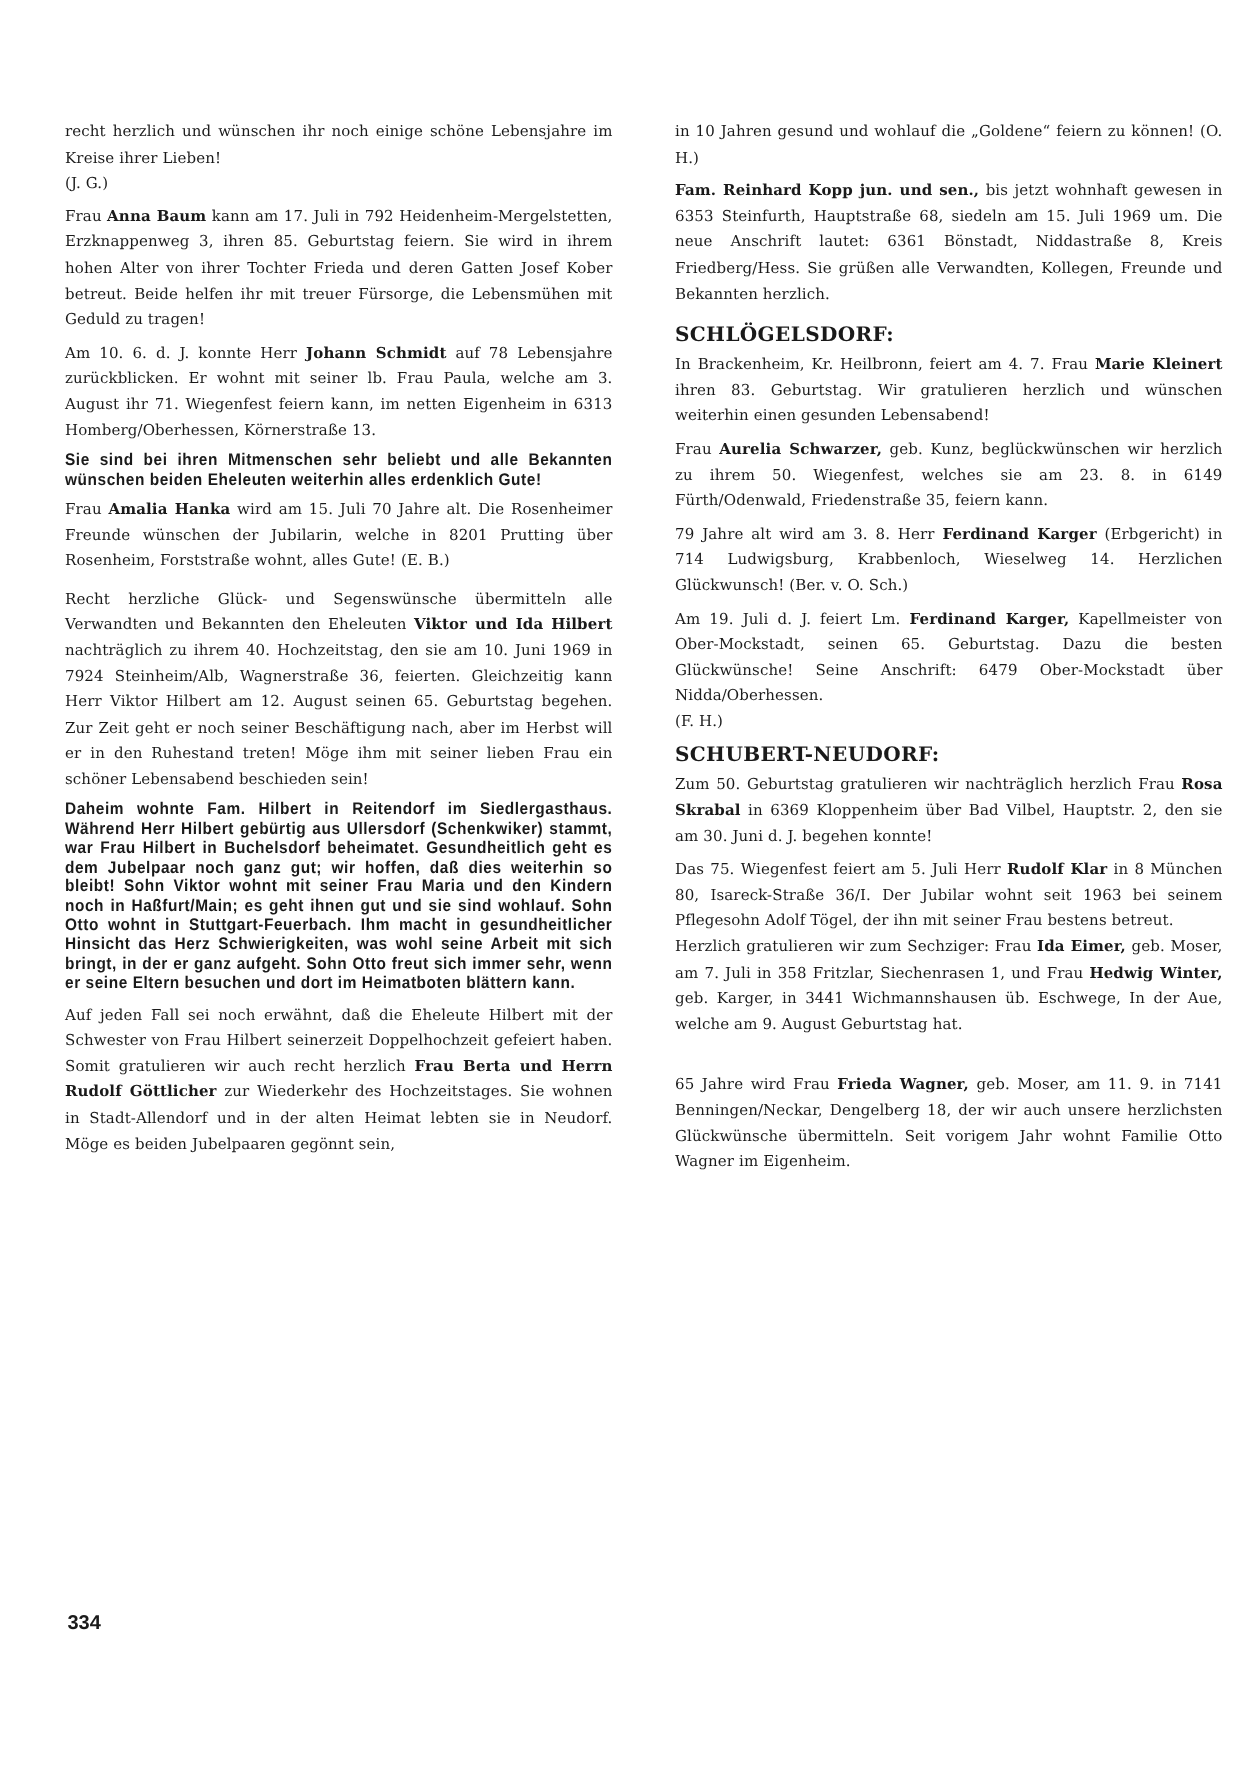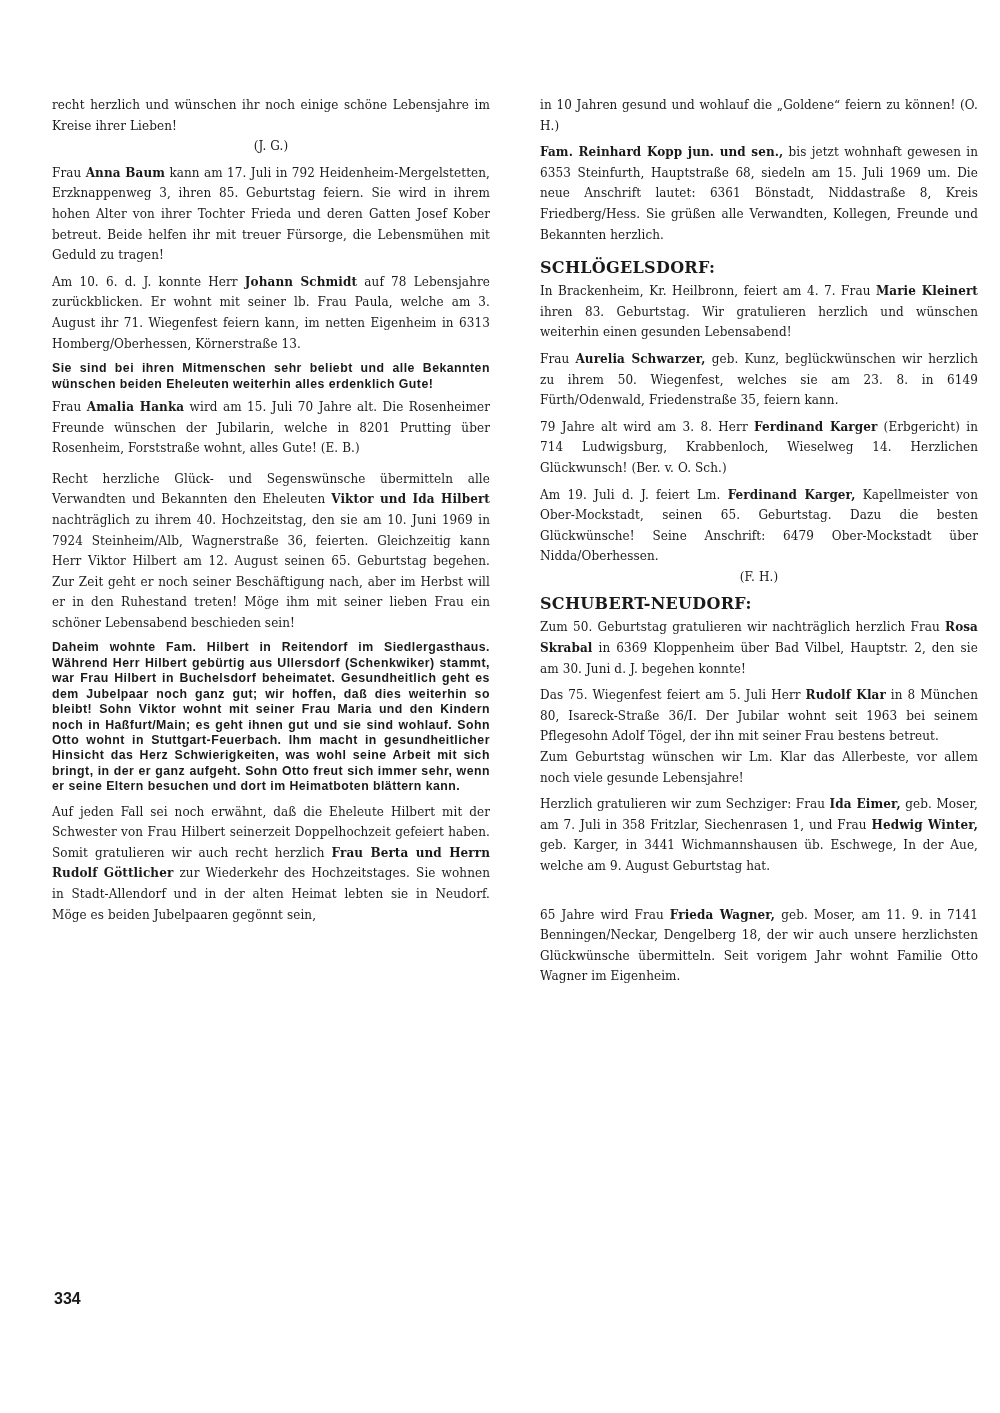--- a/index.html
+++ b/index.html
@@ -2,21 +2,21 @@
 <html><head>
 <meta charset="utf-8">
 <style>
   html, body { margin: 0; padding: 0; background: #ffffff; }
   body { width: 1000px; height: 1413px; position: relative; overflow: hidden; color: #1a1a1a; }
   .col { position: absolute; top: 95px; width: 438px; font-family: "DejaVu Serif", "Liberation Serif", serif; }
   .col-left { left: 52px; }
   .col-right { left: 540px; }
   .p { font-size: 12px; line-height: 20.6px; text-align: justify; margin: 0 0 6px 0; letter-spacing: 0.1px; hyphens: manual; }
   .p b { font-weight: bold; }
-  .sign { text-align: center; display: block; }
+  .sign { text-align: left; display: block; }
   .small { font-family: "Liberation Sans", "DejaVu Sans", sans-serif; font-weight: bold; font-size: 13.4px; line-height: 15.4px; text-align: justify; margin: 0 0 6px 0; letter-spacing: 0.5px; transform: scaleX(0.92); transform-origin: left top; width: 476px; }
   .heading { font-family: "DejaVu Serif", "Liberation Serif", serif; font-weight: bold; font-size: 16px; line-height: 21px; margin: 12px 0 3px 0; letter-spacing: 0.3px; }
   .page-number { position: absolute; left: 54px; top: 1290px; font-family: Liberation Sans, sans-serif; font-weight: bold; font-size: 16px; }
 </style>
 </head>
 <body>
 
 <div class="col col-left">
   <p class="p">
     <span>recht herzlich und wünschen ihr noch einige schöne Lebensjahre im Kreise ihrer Lieben!</span>
@@ -36,18 +36,17 @@
   <p class="p"><b>Fam. Reinhard Kopp jun. und sen.,</b><span> bis jetzt wohnhaft gewesen in 6353 Steinfurth, Hauptstraße 68, siedeln am 15. Juli 1969 um. Die neue Anschrift lautet: 6361 Bönstadt, Niddastraße 8, Kreis Friedberg/Hess. Sie grüßen alle Verwandten, Kollegen, Freunde und Bekannten herzlich.</span></p>
   <div class="heading">SCHLÖGELSDORF:</div>
   <p class="p"><span>In Brackenheim, Kr. Heilbronn, feiert am 4. 7. Frau </span><b>Marie Kleinert</b><span> ihren 83. Geburtstag. Wir gratulieren herzlich und wünschen weiterhin einen gesunden Lebensabend!</span></p>
   <p class="p"><span>Frau </span><b>Aurelia Schwarzer,</b><span> geb. Kunz, beglückwünschen wir herzlich zu ihrem 50. Wiegenfest, welches sie am 23. 8. in 6149 Fürth/Odenwald, Friedenstraße 35, feiern kann.</span></p>
   <p class="p"><span>79 Jahre alt wird am 3. 8. Herr </span><b>Ferdinand Karger</b><span> (Erbgericht) in 714 Ludwigsburg, Krabbenloch, Wieselweg 14. Herzlichen Glückwunsch! (Ber. v. O. Sch.)</span></p>
   <p class="p"><span>Am 19. Juli d. J. feiert Lm. </span><b>Ferdinand Karger,</b><span> Kapellmeister von Ober-Mockstadt, seinen 65. Geburtstag. Dazu die besten Glückwünsche! Seine Anschrift: 6479 Ober-Mockstadt über Nidda/Oberhessen.</span>
     <span class="sign">(F. H.)</span></p>
   <div class="heading" style="margin-top:6px">SCHUBERT-NEUDORF:</div>
   <p class="p"><span>Zum 50. Geburtstag gratulieren wir nachträglich herzlich Frau </span><b>Rosa Skrabal</b><span> in 6369 Kloppenheim über Bad Vilbel, Hauptstr. 2, den sie am 30. Juni d. J. begehen konnte!</span></p>
   <p class="p" style="margin-bottom:0"><span>Das 75. Wiegenfest feiert am 5. Juli Herr </span><b>Rudolf Klar</b><span> in 8 München 80, Isareck-Straße 36/I. Der Jubilar wohnt seit 1963 bei seinem Pflegesohn Adolf Tögel, der ihn mit seiner Frau bestens betreut.</span></p>
-  <p class="p">Zum Geburtstag wünschen wir Lm. Klar das Allerbeste, vor allem noch viele gesunde Lebensjahre!</p>
   <p class="p"><span>Herzlich gratulieren wir zum Sechziger: Frau </span><b>Ida Eimer,</b><span> geb. Moser, am 7. Juli in 358 Fritzlar, Siechenrasen 1, und Frau </span><b>Hedwig Winter,</b><span> geb. Karger, in 3441 Wichmannshausen üb. Eschwege, In der Aue, welche am 9. August Geburtstag hat.</span></p>
   <p class="p" style="margin-top:28px"><span>65 Jahre wird Frau </span><b>Frieda Wagner,</b><span> geb. Moser, am 11. 9. in 7141 Benningen/Neckar, Dengelberg 18, der wir auch unsere herzlichsten Glückwünsche übermitteln. Seit vorigem Jahr wohnt Familie Otto Wagner im Eigenheim.</span></p>
 </div>
 
 <div class="page-number">334</div>
 
 </body></html>

